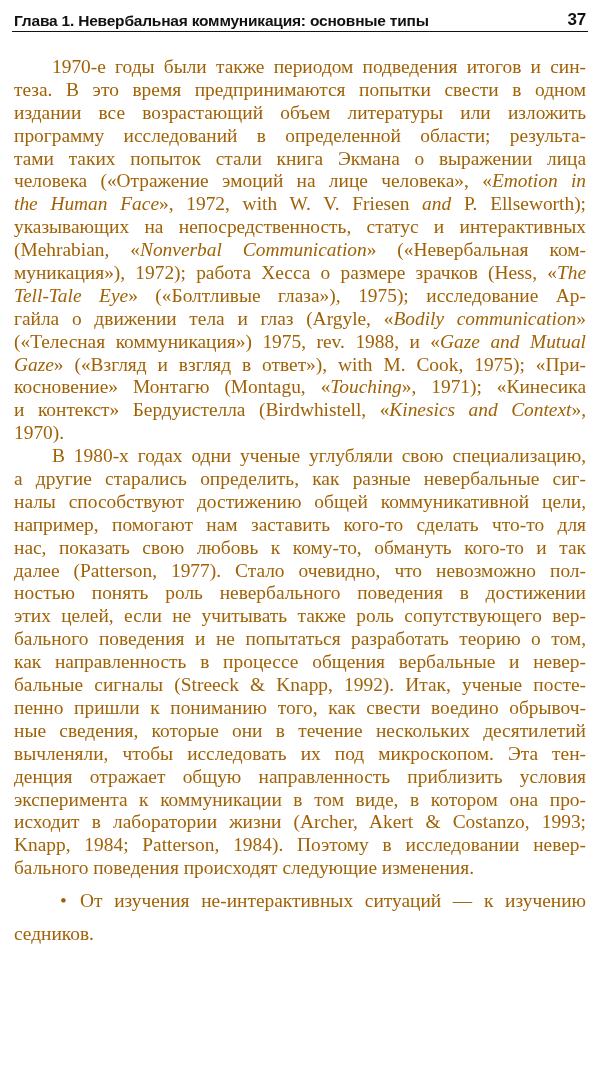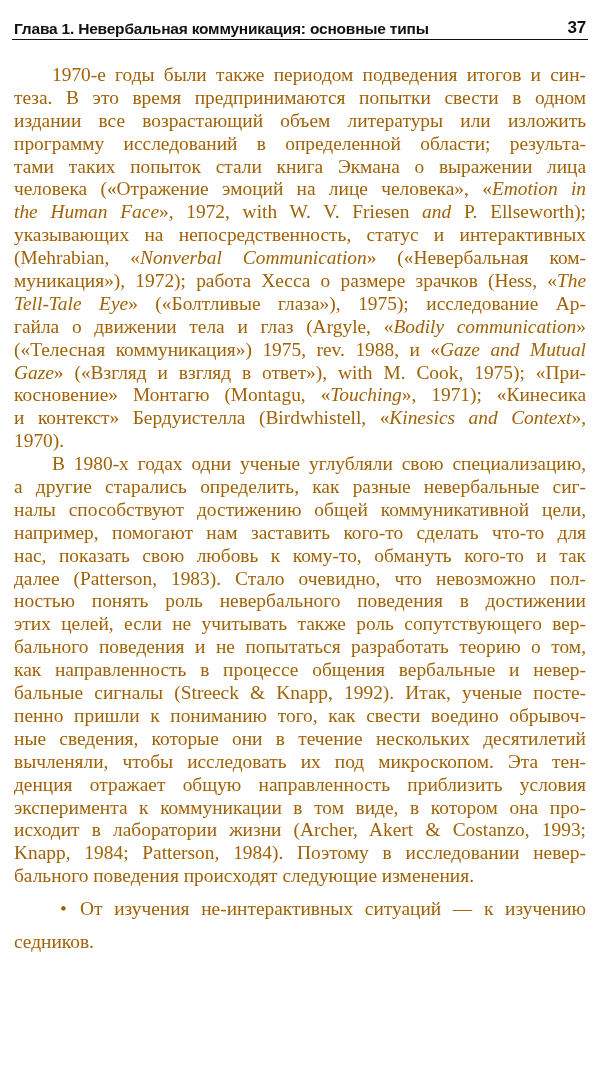--- a/index.html
+++ b/index.html
@@ -1,17 +1,17 @@
 <!DOCTYPE html>
 <html><head>
   <meta charset="utf-8">
   <style>
     html, body { margin: 0; padding: 0; background: #ffffff; }
     body { width: 600px; height: 1075px; overflow: hidden; position: relative; color: #111; }
-    .page { position: absolute; left: 0; top: 8px; width: 600px; height: 1055px; }
+    .page { position: absolute; left: 0; top: 0; width: 600px; height: 1055px; }
     .running-head {
       position: absolute; left: 14px; top: 4px; width: 572px; height: 26px;
       font-family: "Liberation Sans", "DejaVu Sans", sans-serif;
       font-size: 15.5px; font-weight: bold; color: #111;
       display: flex; justify-content: space-between; align-items: flex-end;
       letter-spacing: -0.2px;
     }
     .running-head .num { font-size: 17px; text-align: right; }
     .rule { position: absolute; left: 12px; top: 31px; width: 576px; height: 0; border-top: 1.6px solid #111; }
     .body-text {
@@ -59,21 +59,21 @@
       <span class="line">и контекст» Бердуистелла (Birdwhistell, «<i>Kinesics and Context</i>»,</span>
       <span class="line last">1970).</span>
     </div>
 
     <div>
       <span class="line indent">В 1980-х годах одни ученые углубляли свою специализацию,</span>
       <span class="line">а другие старались определить, как разные невербальные сиг-</span>
       <span class="line">налы способствуют достижению общей коммуникативной цели,</span>
       <span class="line">например, помогают нам заставить кого-то сделать что-то для</span>
       <span class="line">нас, показать свою любовь к кому-то, обмануть кого-то и так</span>
-      <span class="line">далее (Patterson, 1983). Стало очевидно, что невозможно пол-</span>
+      <span class="line">далее (Patterson, 1977). Стало очевидно, что невозможно пол-</span>
       <span class="line">ностью понять роль невербального поведения в достижении</span>
       <span class="line">этих целей, если не учитывать также роль сопутствующего вер-</span>
       <span class="line">бального поведения и не попытаться разработать теорию о том,</span>
       <span class="line">как направленность в процессе общения вербальные и невер-</span>
       <span class="line">бальные сигналы (Streeck &amp; Knapp, 1992). Итак, ученые посте-</span>
       <span class="line">пенно пришли к пониманию того, как свести воедино обрывоч-</span>
       <span class="line">ные сведения, которые они в течение нескольких десятилетий</span>
       <span class="line">вычленяли, чтобы исследовать их под микроскопом. Эта тен-</span>
       <span class="line">денция отражает общую направленность приблизить условия</span>
       <span class="line">эксперимента к коммуникации в том виде, в котором она про-</span>

